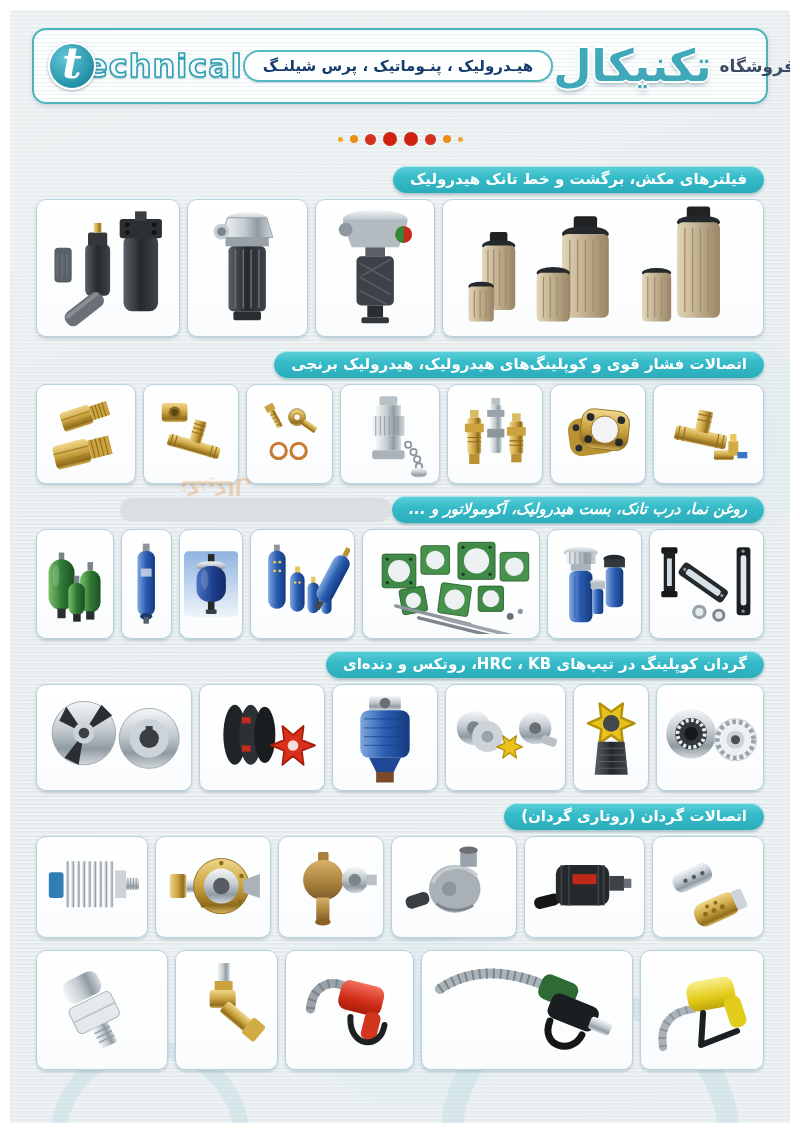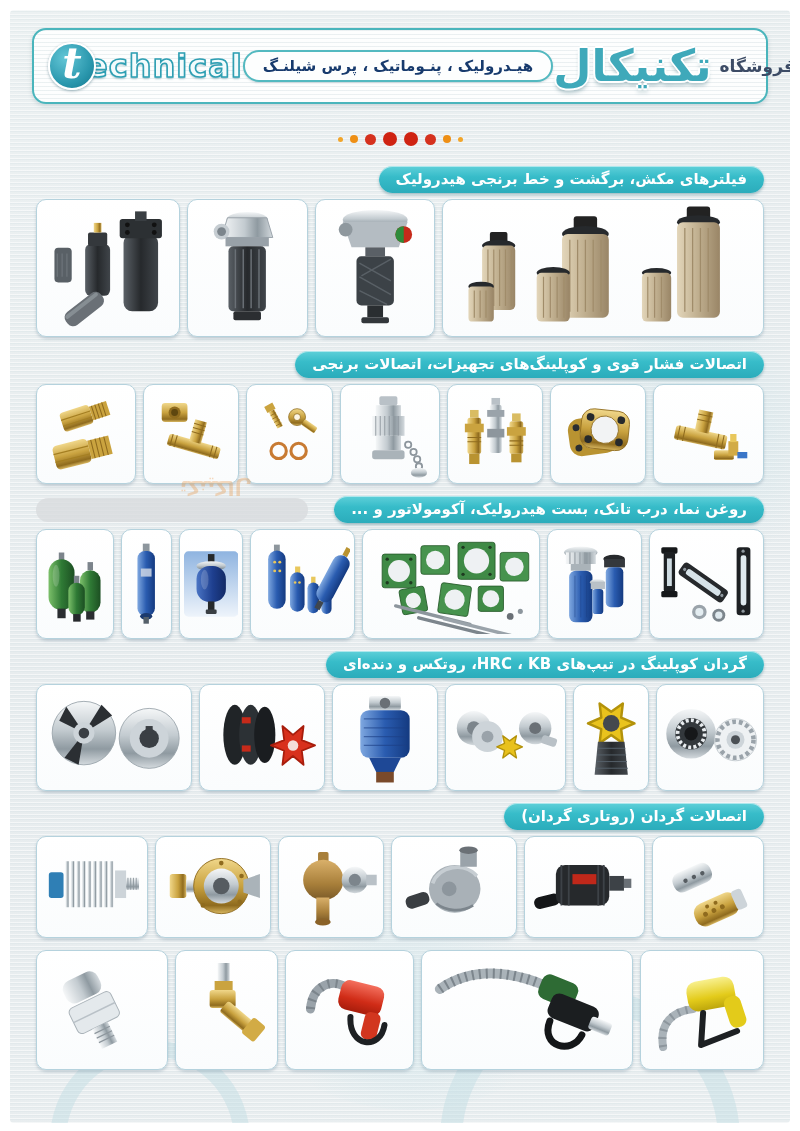--- a/index.html
+++ b/index.html
@@ -192,21 +192,21 @@
         <span class="dot r1"></span>
         <span class="dot r2"></span>
       <span class="dot r2"></span>
         <span class="dot r1"></span>
         <span class="dot o2"></span>
         <span class="dot o1"></span>
     </div>
 
     <section class="sec s1">
       <div class="pill-row mt8">
-          <div class="pill" dir="rtl"><span>فیلترهای مکش، برگشت و خط برنجی هیدرولیک</span></div>
+          <div class="pill" dir="rtl"><span>فیلترهای مکش، برگشت و خط تانک هیدرولیک</span></div>
         </div>
       <div class="cards">
         <figure class="card" style="flex:140" title="black-pressure-line-filters">
           <svg viewBox="0 0 140 130" preserveAspectRatio="xMidYMid meet">
             <rect x="86" y="30" width="36" height="80" rx="9" fill="url(#gDark)"></rect>
             <rect x="82" y="14" width="44" height="20" rx="3" fill="#2c3033"></rect>
             <circle cx="90" cy="20" r="2.5" fill="#111"></circle>
               <circle cx="118" cy="20" r="2.5" fill="#111"></circle>
               <circle cx="90" cy="28" r="2.5" fill="#111"></circle>
               <circle cx="118" cy="28" r="2.5" fill="#111"></circle>
@@ -283,21 +283,21 @@
                 <rect x="200" y="70" width="30" height="50" rx="5" fill="url(#gTan)"></rect>
                 <path d="M206 74 v42 M213 74 v42 M220 74 v42" stroke="#a08c6a" stroke-width="1.2" fill="none"></path>
               </g>
           </svg>
         </figure>
       </div>
     </section>
 
     <section class="sec s2">
       <div class="pill-row mt8">
-          <div class="pill" dir="rtl"><span>اتصالات فشار قوی و کوپلینگ‌های تجهیزات، اتصالات برنجی</span></div>
+          <div class="pill" dir="rtl"><span>اتصالات فشار قوی و کوپلینگ‌های هیدرولیک، هیدرولیک برنجی</span></div>
         </div>
       <div class="cards">
         <figure class="card" style="flex:100" title="brass-hex-nipples">
           <svg viewBox="0 0 100 100">
             <g transform="rotate(-18 50 30)">
                 <rect x="22" y="18" width="34" height="22" rx="4" fill="url(#gBrassD)"></rect>
                 <path d="M22 26 h34 M22 33 h34" stroke="#a57f22" stroke-width="1.2" fill="none"></path>
                 <rect x="56" y="21" width="20" height="16" fill="#caa33f"></rect>
                 <path d="M59 21 v16 M63 21 v16 M67 21 v16 M71 21 v16" stroke="#8f6b1e" stroke-width="1.2" fill="none"></path>
               </g>
@@ -410,21 +410,21 @@
                 <rect x="74" y="50" width="7" height="9" fill="#e8c75c"></rect>
                 <rect x="82" y="70" width="11" height="7" fill="#3a76c8"></rect>
               </g>
           </svg>
         </figure>
       </div>
     </section>
 
     <section class="sec s3">
       <div class="wm">تکنیکال</div>
-      <div class="pill-row mt8" style="justify-content:space-between;">
+      <div class="pill-row mt8" style="justify-content:flex-end;font-style:italic;">
         <div class="ghost-bar"></div>
         <div class="pill" dir="rtl"><span>روغن نما، درب تانک، بست هیدرولیک، آکومولاتور و ...</span></div>
       </div>
       <div class="cards">
         <figure class="card" style="flex:78" title="green-bladder-accumulators">
           <svg viewBox="0 0 100 120">
             <g>
                 <rect x="26" y="14" width="8" height="12" fill="#7c848b"></rect>
                 <rect x="11" y="24" width="38" height="74" rx="19" fill="url(#gGreen)"></rect>
                 <ellipse cx="22" cy="48" rx="5" ry="16" fill="#fff" opacity=".18"></ellipse>

